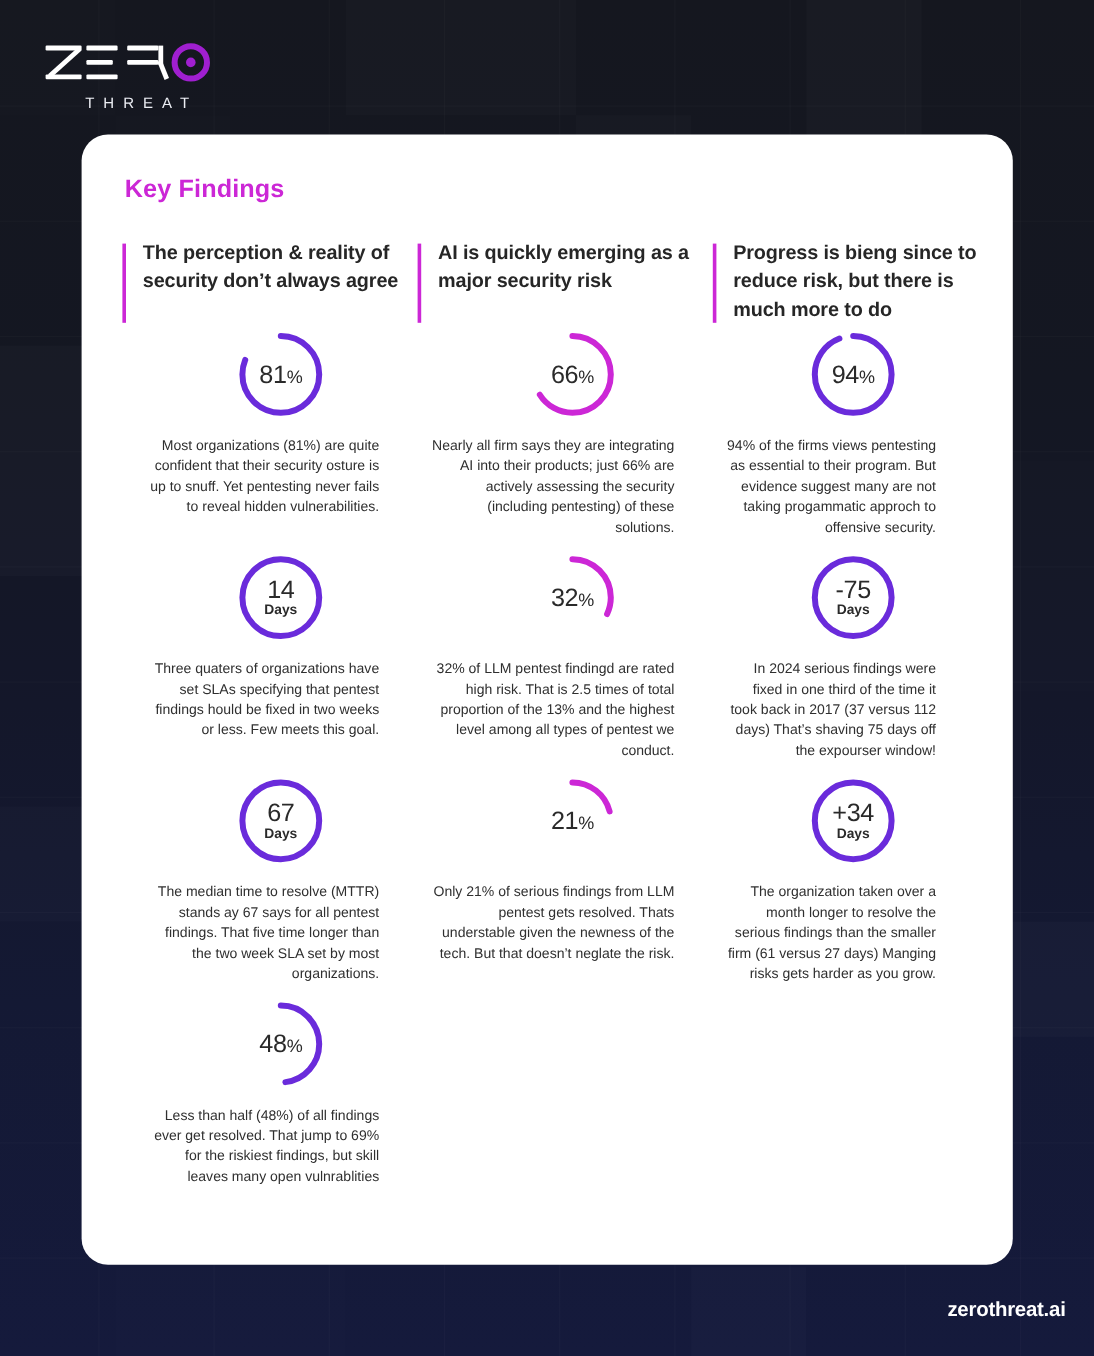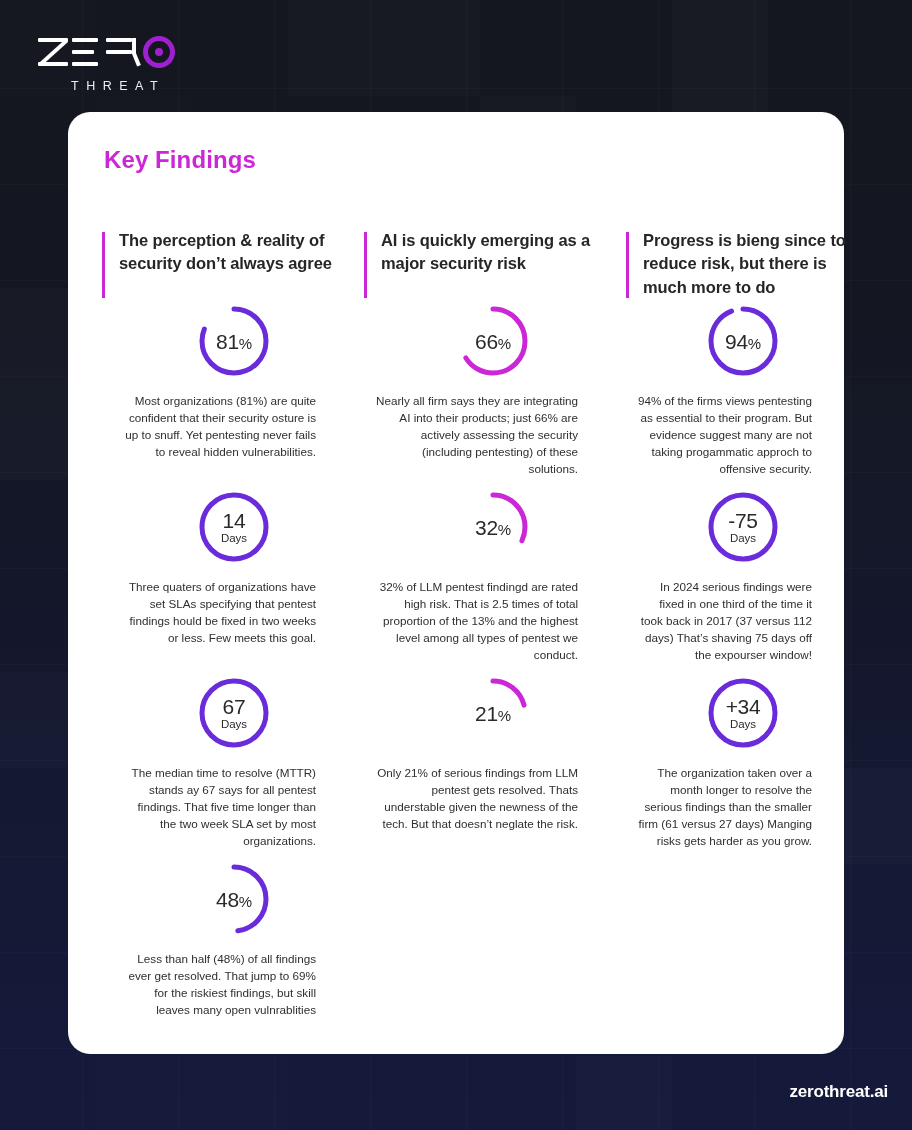--- a/index.html
+++ b/index.html
@@ -65,47 +65,47 @@
     margin-top:9px; color:#eceef4; font-size:12.5px;
     letter-spacing:7.5px; font-weight:400;margin-left:33px;
   }
   
   #card {
     position:absolute; left:68px; top:112px; width:776px; height:942px;
     background:#ffffff; border-radius:22px;
     padding:30px 34px 0 34px;
   }
   #card-title {
-    color:#cc27d6; font-size:24px; font-weight:700; letter-spacing:.1px;
+    color:#cc27d6; font-size:21px; font-weight:700; letter-spacing:.1px;
     margin:4px 0 0 2px;
   }
   
   #columns {
     display:grid; grid-template-columns:246px 246px 230px;
-    column-gap:16px; margin-top:55px;
+    column-gap:0; margin-top:30px;
   }
   .col { position:relative; }
   .col-head { display:flex; gap:14px; align-items:flex-start; min-height:76px;}
   .col-accent { width:3px; min-height:66px; background:#cc27d6; flex:none; margin-top:3px;}
   .col-title {
     color:#262626; font-size:16.5px; font-weight:700; line-height:1.42;
     letter-spacing:-.1px;
   }
   .item-row { height:186px; position:relative; }
   .item-row.tall { height:192px; }
   .donut-wrap { display:flex; justify-content:center; height:84px; }
   .donut { position:relative; width:72px; height:72px; }
   .donut svg { position:absolute; inset:0; transform:rotate(-90deg); }
   .donut-label {
     position:absolute; inset:0; display:flex; flex-direction:column;
     align-items:center; justify-content:center; gap:0;
   }
   .donut-value { color:#2a2a2a; font-size:21px; font-weight:500; letter-spacing:-.3px; line-height:1; }
   .donut-value .sm { font-size:15px; }
-  .donut-unit { color:#2a2a2a; font-size:11.5px; font-weight:400; margin-top:2px; line-height:1; }
+  .donut-unit { color:#2a2a2a; font-size:11.5px; font-weight:700; margin-top:2px; line-height:1; }
   .item-desc {
     color:#2f2f2f; font-size:11.7px; line-height:1.45; margin-top:4px;
     max-width:214px;
     text-align:right;
   }
   .col:nth-child(1) .item-desc { padding-left:18px; }
   .col:nth-child(2) .item-desc { padding-left:12px; }
   .col:nth-child(3) .item-desc { padding-left:10px; max-width:186px; }
   .col:nth-child(1) .donut-wrap { padding-left:18px;justify-content:center; }
   .col:nth-child(2) .donut-wrap { padding-left:12px; }

